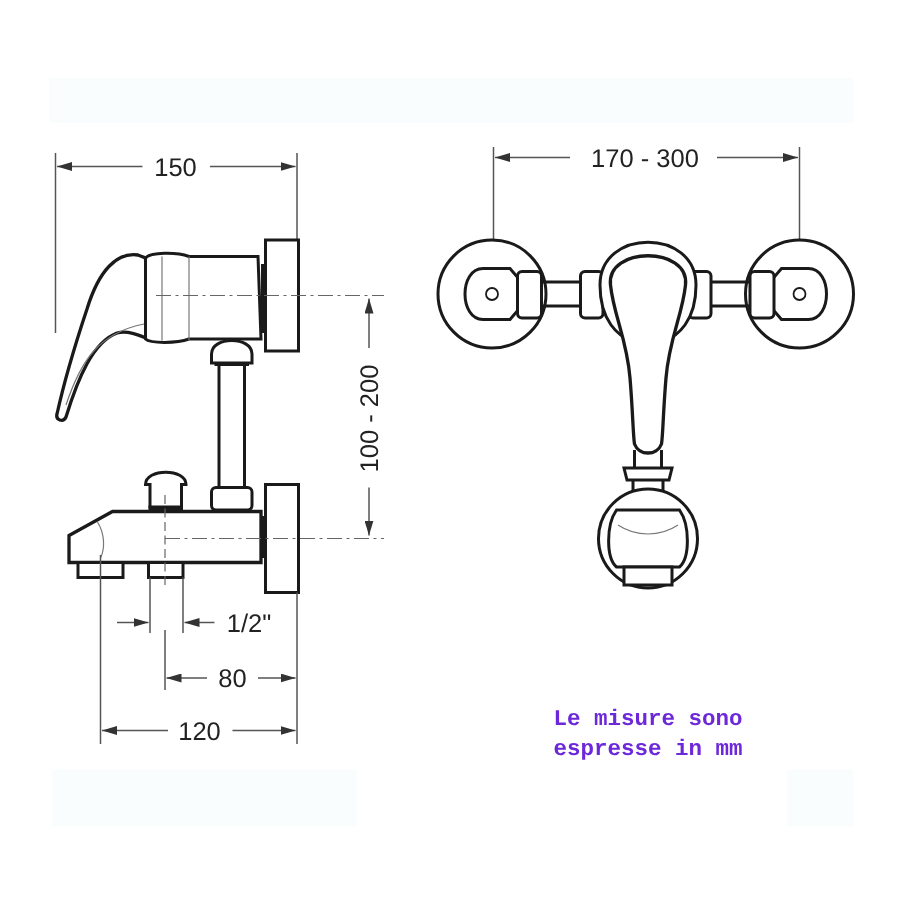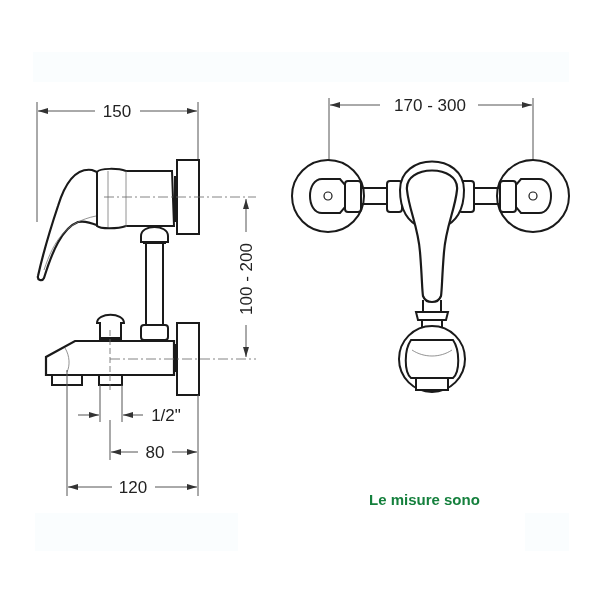--- a/index.html
+++ b/index.html
@@ -1,20 +1,20 @@
 <!DOCTYPE html>
 <html><head>
 <meta charset="utf-8">
 <style>
   html,body{margin:0;padding:0;background:#ffffff;}
   body{width:600px;height:600px;position:relative;overflow:hidden;font-family:"Liberation Sans",sans-serif;}
   .band{position:absolute;background:#fafdfe;}
   svg{position:absolute;left:0;top:0;}
   .dimtxt{font-family:"Liberation Sans",sans-serif;font-size:17px;fill:#222;}
-  .note{position:absolute;left:369px;top:470px;font-family:Liberation Sans, sans-serif;font-weight:bold;font-size:15px;line-height:20px;color:#15803d;margin-top:20px;}
+  .note{position:absolute;left:369px;top:470px;font-family:Liberation Mono, monospace;font-weight:bold;font-size:15px;line-height:20px;color:#6d28d9;}
 </style>
 </head>
 <body>
 
 <div class="band" style="left:33px;top:52px;width:536px;height:30px;"></div>
 <div class="band" style="left:35px;top:513px;width:203px;height:38px;"></div>
 <div class="band" style="left:525px;top:513px;width:44px;height:38px;"></div>
 
 <svg width="600" height="600" viewBox="0 0 600 600">
   <defs>
@@ -132,13 +132,14 @@
     <circle cx="432" cy="359" r="33" stroke-width="2" fill="#fff"></circle>
     <path d="M411,340 L453,340 C460,350 460,372 453,378 L411,378 C404,372 404,350 411,340 Z" stroke-width="2" fill="#fff"></path>
     <path d="M412,350 C424,358 440,358 452,350" stroke="#777" stroke-width="0.8"></path>
     <rect x="416" y="378" width="32" height="12" stroke-width="2" fill="#fff"></rect>
   </g>
   <text class="dimtxt" x="430" y="111" text-anchor="middle">170 - 300</text>
 </svg>
 
 <div class="note">
   <div>Le misure sono</div>
+  <div>espresse in mm</div>
 </div>
 
 </body></html>

